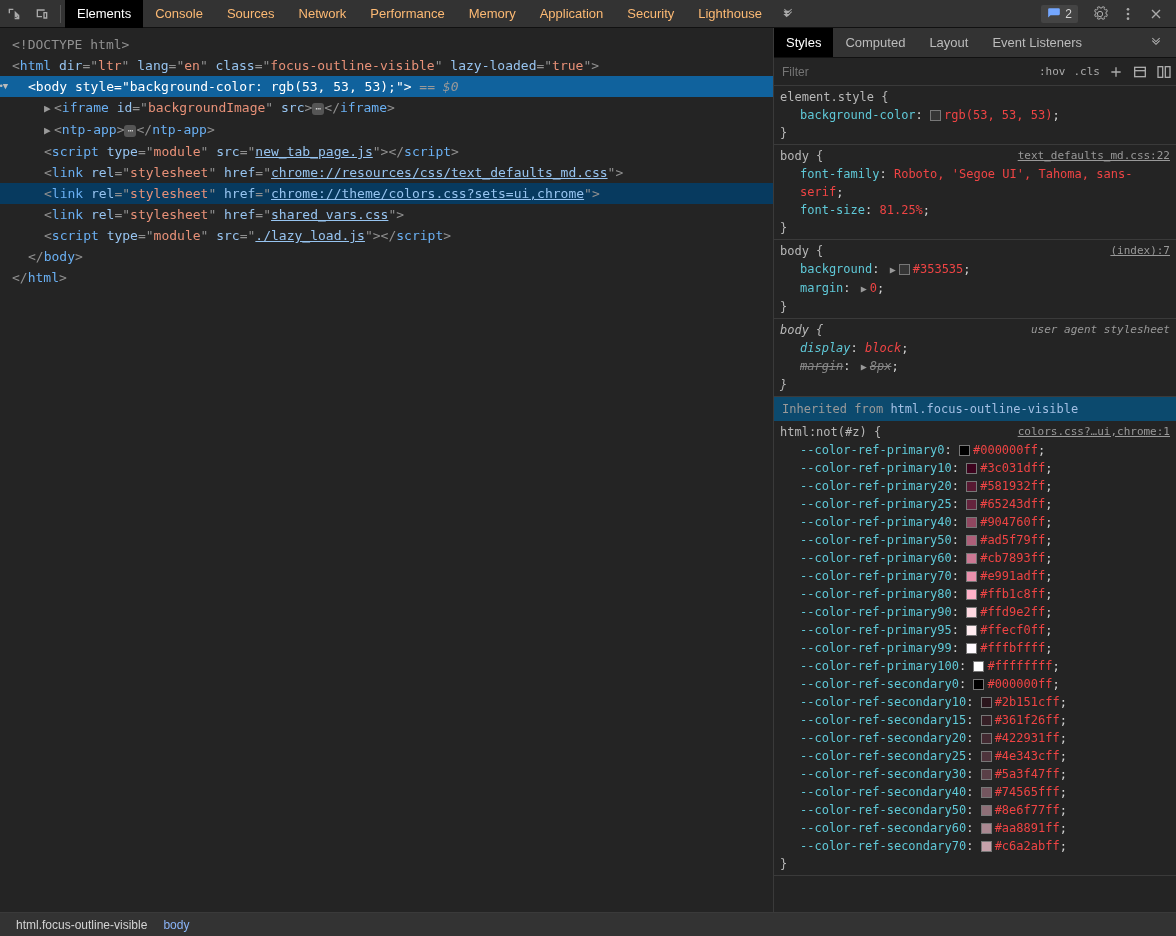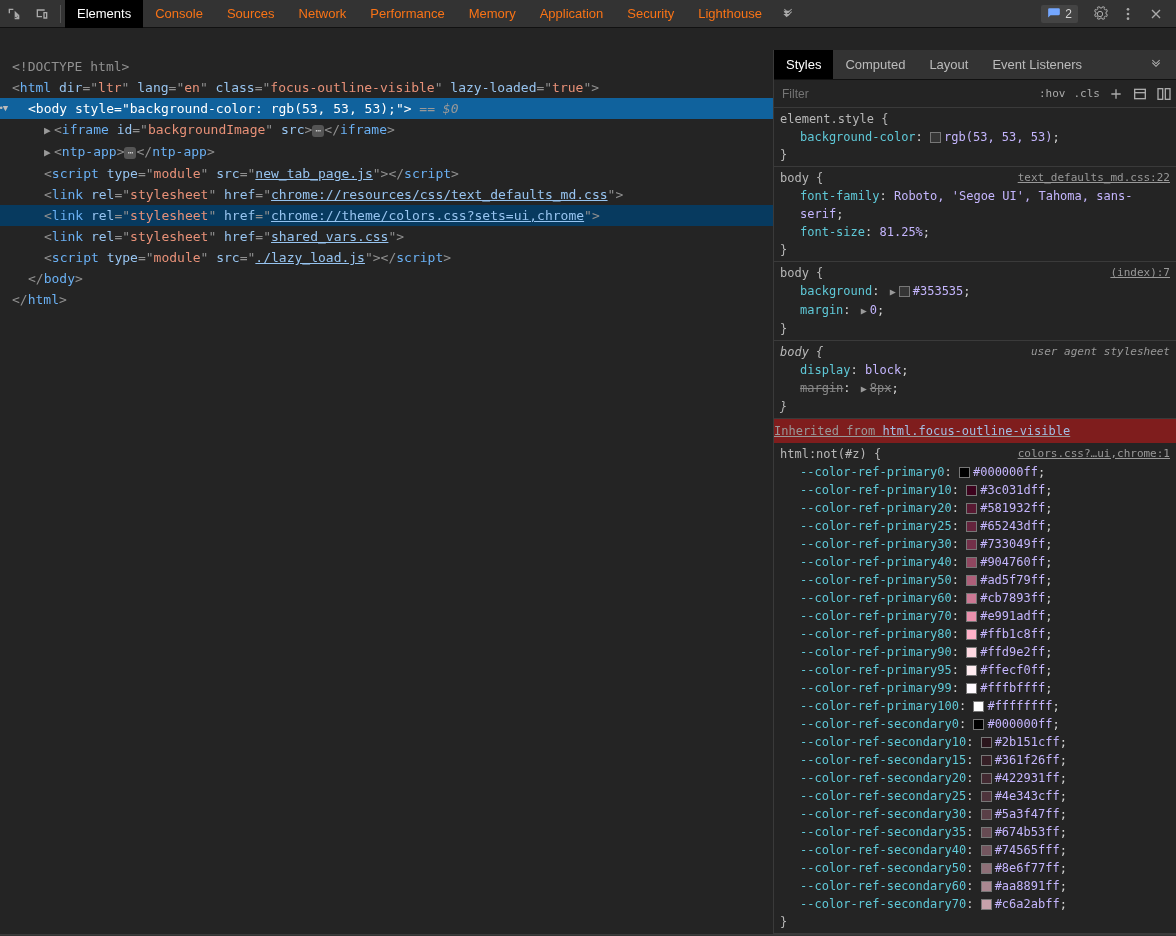--- a/index.html
+++ b/index.html
@@ -35,21 +35,21 @@
 }
 .tab-list {
   display: flex;
   height: 28px;
   align-items: stretch;
 }
 .tab {
   padding: 0 12px;
   display: flex;
   align-items: center;
-  color: #f97316;
+  color: #fdba74;
   font-size: 13px;
   cursor: pointer;
 }
 .tab.active {
   background: #000;
   color: #fff;
 }
 .toolbar-right {
   margin-left: auto;
   display: flex;
@@ -63,21 +63,20 @@
   padding: 2px 6px;
   background: #444;
   border-radius: 2px;
   font-size: 12px;
   margin-right: 8px;
 }
 .issue-badge svg { fill: #74a7ff; }
 .main-content {
   display: flex;
   height: calc(936px - 28px - 24px);
-  margin-top: 22px;
 }
 .dom-panel {
   width: 773px;
   background: #242424;
   font-family: Menlo, Consolas, monospace;
   font-size: 13px;
   line-height: 21px;
   overflow: hidden;
   padding-top: 6px;
 }
@@ -208,47 +207,46 @@
   color: #999;
   text-decoration: underline;
   font-size: 11px;
 }
 .rule-selector .origin.ua {
   text-decoration: none;
   font-style: italic;
 }
 .prop-line { padding-left: 20px; }
 .prop-name { color: #5fc9d8; }
-.prop-val { color: #c4b5fd; }
+.prop-val { color: #ef4444; }
 .prop-line.struck .prop-name,
 .prop-line.struck .prop-val {
   text-decoration: line-through;
   color: #888;
 }
 .prop-line.italic .prop-name,
-.prop-line.italic .prop-val { }
+.prop-line.italic .prop-val { font-style: italic; }
 .color-swatch {
   display: inline-block;
   width: 11px;
   height: 11px;
   border: 1px solid #777;
   vertical-align: middle;
   margin-right: 3px;
 }
 .expand-tri {
   color: #999;
   font-size: 10px;
   margin: 0 3px;
 }
 .inherited-bar {
-  background: #7f1d1d;
+  background: #0c4a6e;
   color: #999;
-  padding: 3px 0;
+  padding: 3px 8px;
   font-size: 12px;
-  text-decoration: underline;
 }
 .inherited-bar a { color: #a3bfe4; }
 .breadcrumb {
   height: 24px;
   background: #333;
   display: flex;
   align-items: center;
   padding: 0 8px;
   font-size: 12px;
   border-top: 1px solid #3a3a3a;
@@ -411,37 +409,35 @@
         <div class="inherited-bar"><span>Inherited from </span><a>html.focus-outline-visible</a></div>
         <div class="style-rule">
           <div class="rule-selector">
             <span class="sel">html:not(#z) {</span>
             <span class="origin">colors.css?…ui,chrome:1</span>
           </div>
           <div class="prop-line"><span class="prop-name">--color-ref-primary0</span>: <span class="color-swatch" style="background:#000000"></span><span class="prop-val">#000000ff</span>;</div>
           <div class="prop-line"><span class="prop-name">--color-ref-primary10</span>: <span class="color-swatch" style="background:#3c031d"></span><span class="prop-val">#3c031dff</span>;</div>
           <div class="prop-line"><span class="prop-name">--color-ref-primary20</span>: <span class="color-swatch" style="background:#581932"></span><span class="prop-val">#581932ff</span>;</div>
           <div class="prop-line"><span class="prop-name">--color-ref-primary25</span>: <span class="color-swatch" style="background:#65243d"></span><span class="prop-val">#65243dff</span>;</div>
-          <div class="prop-line"><span class="prop-name">--color-ref-primary30</span>: <span class="color-swatch" style="background:#733049"></span><span class="prop-val">#733049ff</span>;</div>
           <div class="prop-line"><span class="prop-name">--color-ref-primary40</span>: <span class="color-swatch" style="background:#904760"></span><span class="prop-val">#904760ff</span>;</div>
           <div class="prop-line"><span class="prop-name">--color-ref-primary50</span>: <span class="color-swatch" style="background:#ad5f79"></span><span class="prop-val">#ad5f79ff</span>;</div>
           <div class="prop-line"><span class="prop-name">--color-ref-primary60</span>: <span class="color-swatch" style="background:#cb7893"></span><span class="prop-val">#cb7893ff</span>;</div>
           <div class="prop-line"><span class="prop-name">--color-ref-primary70</span>: <span class="color-swatch" style="background:#e991ad"></span><span class="prop-val">#e991adff</span>;</div>
           <div class="prop-line"><span class="prop-name">--color-ref-primary80</span>: <span class="color-swatch" style="background:#ffb1c8"></span><span class="prop-val">#ffb1c8ff</span>;</div>
           <div class="prop-line"><span class="prop-name">--color-ref-primary90</span>: <span class="color-swatch" style="background:#ffd9e2"></span><span class="prop-val">#ffd9e2ff</span>;</div>
           <div class="prop-line"><span class="prop-name">--color-ref-primary95</span>: <span class="color-swatch" style="background:#ffecf0"></span><span class="prop-val">#ffecf0ff</span>;</div>
           <div class="prop-line"><span class="prop-name">--color-ref-primary99</span>: <span class="color-swatch" style="background:#fffbff"></span><span class="prop-val">#fffbffff</span>;</div>
           <div class="prop-line"><span class="prop-name">--color-ref-primary100</span>: <span class="color-swatch" style="background:#ffffff"></span><span class="prop-val">#ffffffff</span>;</div>
           <div class="prop-line"><span class="prop-name">--color-ref-secondary0</span>: <span class="color-swatch" style="background:#000000"></span><span class="prop-val">#000000ff</span>;</div>
           <div class="prop-line"><span class="prop-name">--color-ref-secondary10</span>: <span class="color-swatch" style="background:#2b151c"></span><span class="prop-val">#2b151cff</span>;</div>
           <div class="prop-line"><span class="prop-name">--color-ref-secondary15</span>: <span class="color-swatch" style="background:#361f26"></span><span class="prop-val">#361f26ff</span>;</div>
           <div class="prop-line"><span class="prop-name">--color-ref-secondary20</span>: <span class="color-swatch" style="background:#422931"></span><span class="prop-val">#422931ff</span>;</div>
           <div class="prop-line"><span class="prop-name">--color-ref-secondary25</span>: <span class="color-swatch" style="background:#4e343c"></span><span class="prop-val">#4e343cff</span>;</div>
           <div class="prop-line"><span class="prop-name">--color-ref-secondary30</span>: <span class="color-swatch" style="background:#5a3f47"></span><span class="prop-val">#5a3f47ff</span>;</div>
-          <div class="prop-line"><span class="prop-name">--color-ref-secondary35</span>: <span class="color-swatch" style="background:#674b53"></span><span class="prop-val">#674b53ff</span>;</div>
           <div class="prop-line"><span class="prop-name">--color-ref-secondary40</span>: <span class="color-swatch" style="background:#74565f"></span><span class="prop-val">#74565fff</span>;</div>
           <div class="prop-line"><span class="prop-name">--color-ref-secondary50</span>: <span class="color-swatch" style="background:#8e6f77"></span><span class="prop-val">#8e6f77ff</span>;</div>
           <div class="prop-line"><span class="prop-name">--color-ref-secondary60</span>: <span class="color-swatch" style="background:#aa8891"></span><span class="prop-val">#aa8891ff</span>;</div>
           <div class="prop-line"><span class="prop-name">--color-ref-secondary70</span>: <span class="color-swatch" style="background:#c6a2ab"></span><span class="prop-val">#c6a2abff</span>;</div>
           <div style="color: rgb(183, 183, 183);">}</div>
         </div>
       </div>
   </div>
 </div>
 

